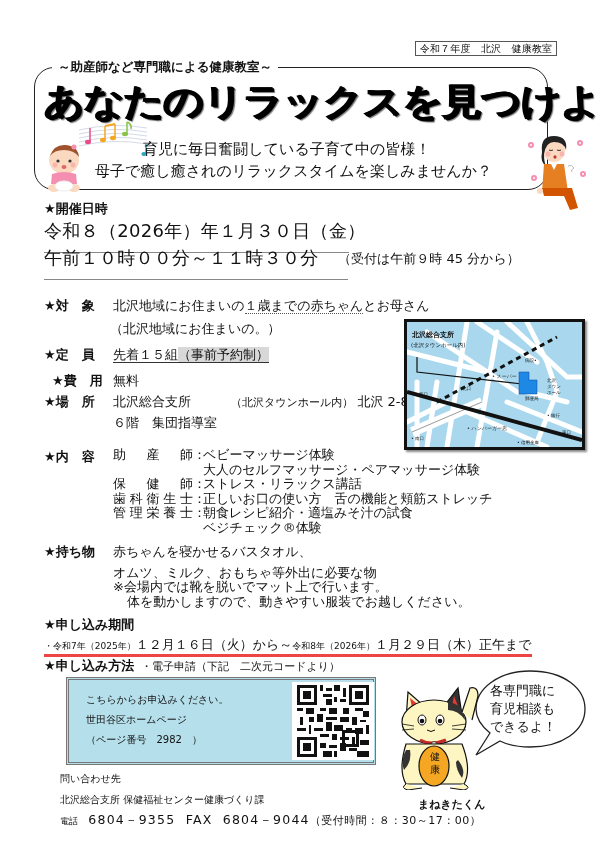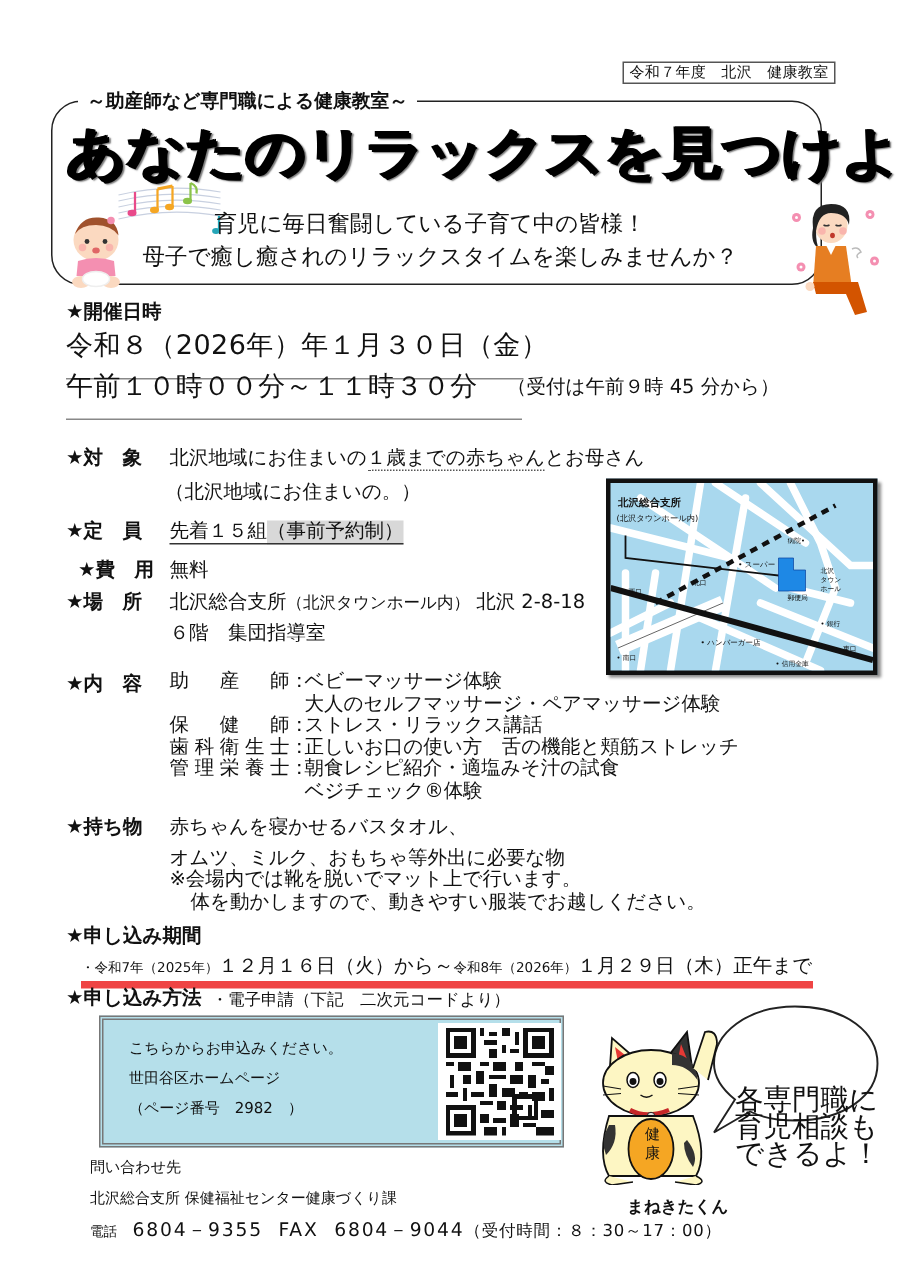--- a/index.html
+++ b/index.html
@@ -52,21 +52,21 @@
   
   .apply-box { left: 66px; top: 677px; width: 310px; height: 88px; background: #b5dfea;
     border: 3px double #777; }
   .apply-text { left: 86px; top: 690px; font-size: 10px; line-height: 20px; white-space: nowrap; font-weight: 500; }
   .qr { left: 292px; top: 682px; width: 82px; height: 78px; background: #fff; padding: 3px; }
 
   
   .cat { left: 392px; top: 680px; width: 95px; height: 110px; }
   .cat-name { left: 418px; top: 797px; font-size: 11px; font-weight: bold; white-space: nowrap; }
   .bubble { left: 470px; top: 667px; width: 118px; height: 95px; }
-  .bubble-text { left: 490px; top: 682px; font-size: 19px; line-height: 18px; white-space: nowrap; margin-top: 42px; }
+  .bubble-text { left: 490px; top: 682px; font-size: 13px; line-height: 18px; white-space: nowrap; }
 
   .contact { font-size: 10px; line-height: 14px; white-space: nowrap; }
   .contact-phone { font-size: 12.5px; line-height: 16px; white-space: nowrap; letter-spacing: 1.2px; }
   .small { font-size: 9px; letter-spacing: 0; }
 </style>
 </head>
 <body>
 
 <div class="abs year-tag">令和７年度　北沢　健康教室</div>
 
@@ -156,21 +156,21 @@
 <div class="abs section-label" style="left:44px; top:346px;">★定　員</div>
 <div class="abs body-text" style="left:113px; top:346px;">
   <span class="underline-solid">先着１５組</span><span class="highlight">（事前予約制）</span>
 </div>
 
 <div class="abs section-label" style="left:40px; top:372px;margin-left:12px;">★費　用</div>
 <div class="abs body-text" style="left:113px; top:372px;">無料</div>
 
 <div class="abs section-label" style="left:44px; top:393px;">★場　所</div>
 <div class="abs body-text" style="left:113px; top:393px;">
-  <span>北沢総合支所</span><span style="font-size:11px;">（北沢タウンホール内）</span> <span>北沢 2-8-18</span>
+  <span>北沢総合支所</span><span style="font-size:11px;margin-left:40px;">（北沢タウンホール内）</span> <span>北沢 2-8-18</span>
 </div>
 <div class="abs body-text" style="left:113px; top:414px;">６階　集団指導室</div>
 
 <div class="abs map">
   <svg width="175" height="125" viewBox="0 0 175 125">
     <g stroke="#fff" stroke-width="5" fill="none" stroke-linecap="round">
       <path d="M120 0 L140 40 L150 70 L130 120"></path>
       <path d="M60 0 L40 125"></path>
         <path d="M90 10 L70 125"></path>
       <path d="M0 30 L80 50"></path>
@@ -242,21 +242,21 @@
     </div>
 </div>
 
 <div class="abs section-label" style="left:44px; top:543px;">★持ち物</div>
 <div class="abs body-text" style="left:113px; top:543px;">赤ちゃんを寝かせるバスタオル、</div>
 <div class="abs body-text" style="left:113px; top:566px; line-height:14.5px;">オムツ、ミルク、おもちゃ等外出に必要な物</div>
 <div class="abs body-text" style="left:113px; top:580px; line-height:14.5px;">※会場内では靴を脱いでマット上で行います。</div>
 <div class="abs body-text" style="left:127px; top:595px; line-height:14.5px;">体を動かしますので、動きやすい服装でお越しください。</div>
 
 <div class="abs section-label" style="left:44px; top:616px;">★申し込み期間</div>
-<div class="abs body-text" style="left:54px; top:637px; border-bottom:5px solid #ef4444; line-height:15px;">
+<div class="abs body-text" style="left:44px; top:637px; border-bottom:3px solid #ef4444; line-height:15px;">
   <span class="small">・</span><span class="small">令和7年（2025年）</span><span>１２月１６日（火）から～</span><span class="small">令和8年（2026年）</span><span>１月２９日（木）正午まで</span>
 </div>
 
 <div class="abs section-label" style="left:44px; top:657px;">★申し込み方法</div>
 <div class="abs" style="left:141px; top:659px; font-size:11px; line-height:15px; white-space:nowrap;">・電子申請（下記　二次元コードより）</div>
 
 <div class="abs apply-box"></div>
 <div class="abs apply-text">
   <div>こちらからお申込みください。</div>
   <div>世田谷区ホームページ</div>

